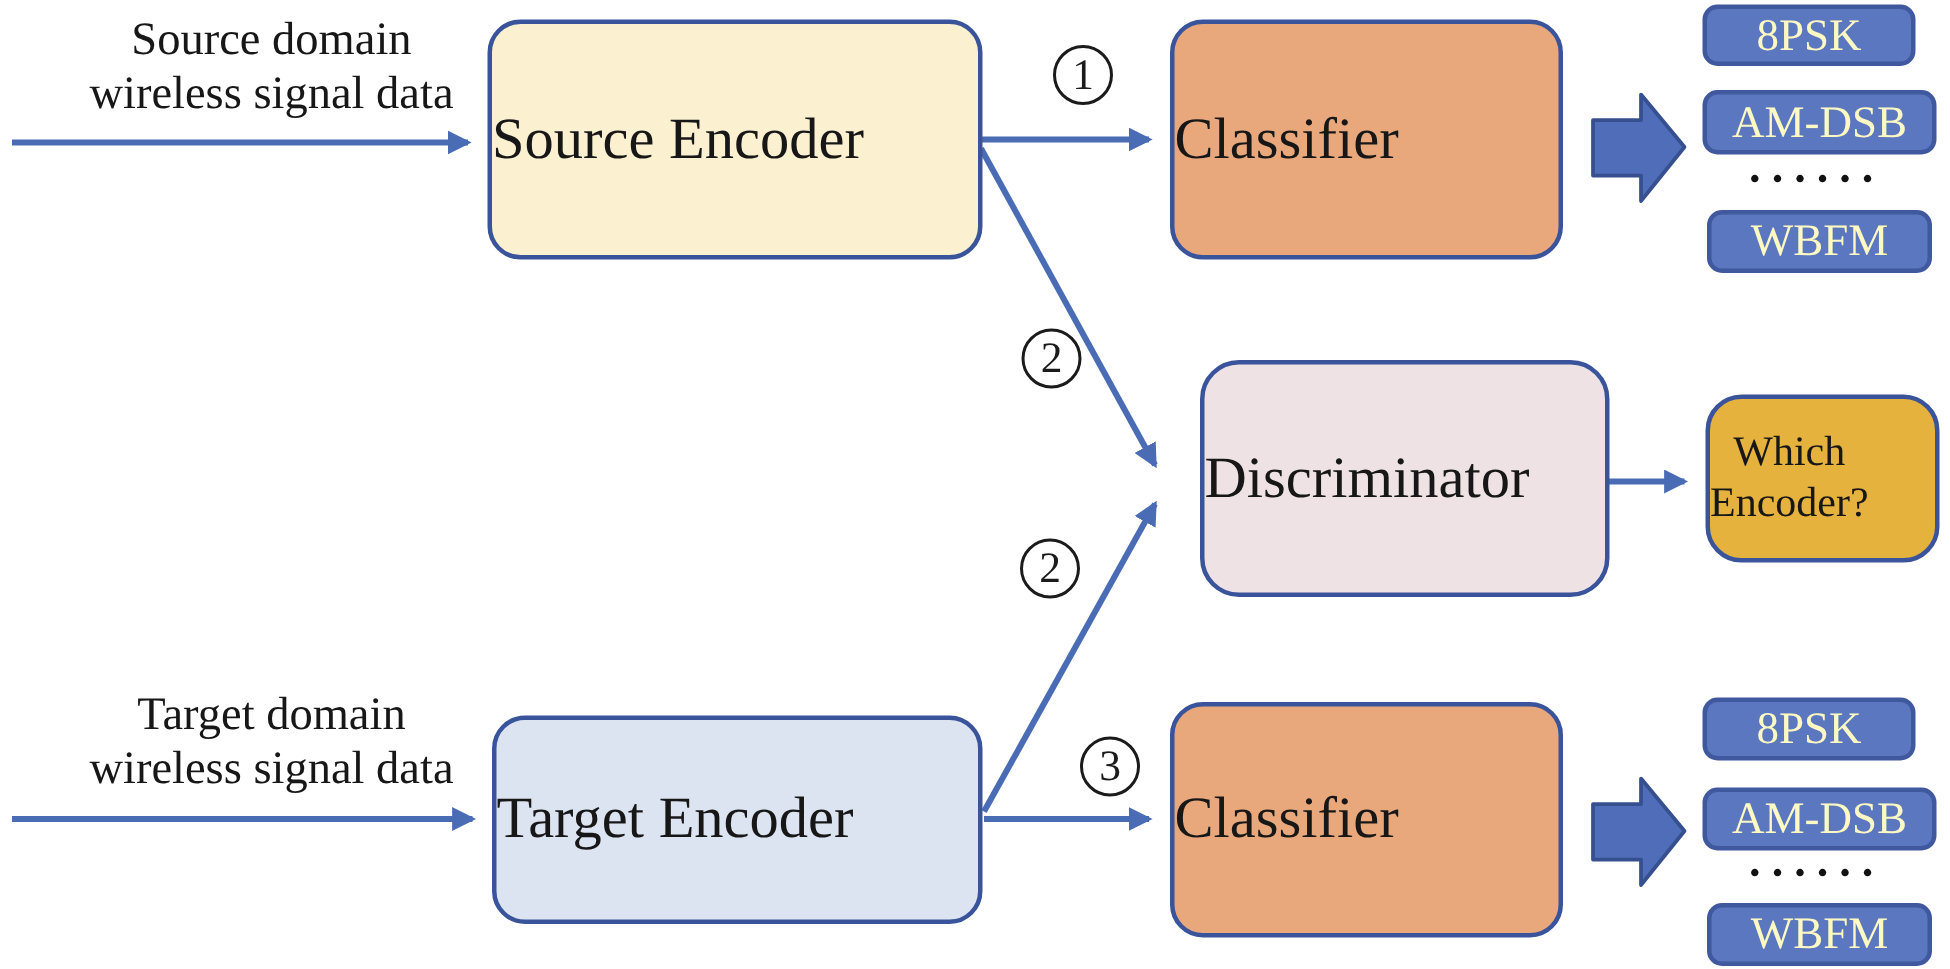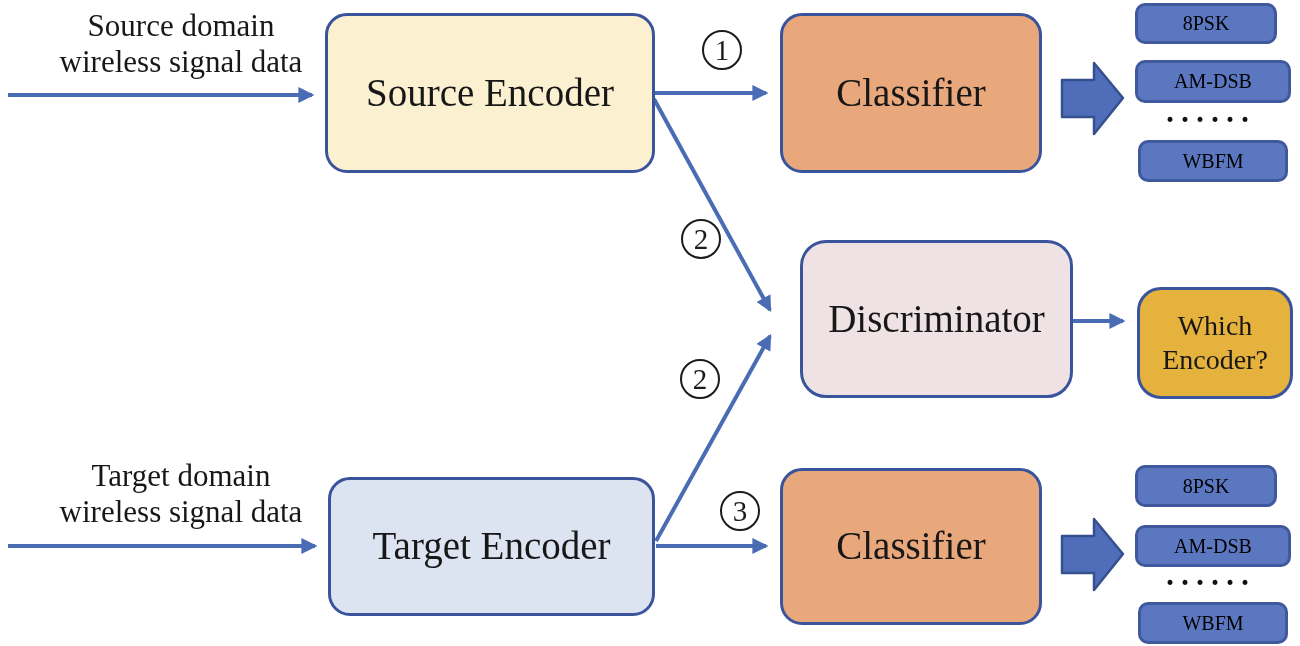--- a/index.html
+++ b/index.html
@@ -12,33 +12,33 @@
     overflow: hidden;
   }
   #wires { position: absolute; left: 0; top: 0; width: 1300px; height: 646px; }
 
   .node {
     position: absolute;
     border: 3px solid #3a549c;
     border-radius: 22px;
     display: flex;
     align-items: center;
-    justify-content: center;
+    justify-content: flex-start;
     text-align: center;
     color: #171717;
     box-sizing: border-box;
   }
   .node-label { font-size: 39px; line-height: 1.05; color: #171717; }
 
   .src-enc  { left: 325px; top: 13px;  width: 330px; height: 160px; background: #fbf1d0; }
   .tgt-enc  { left: 328px; top: 477px; width: 327px; height: 139px; background: #dce4f2; }
   .clf-top  { left: 780px; top: 13px;  width: 262px; height: 160px; background: #e8a87c; }
   .clf-bot  { left: 780px; top: 468px; width: 262px; height: 157px; background: #e8a87c; }
   .discr    { left: 780px; top: 240px; width: 273px; height: 158px; background: #eee2e4; border-radius: 26px; margin-left: 20px; }
-  .which    { left: 1137px; top: 263px; width: 156px; height: 112px; background: #e6b23e; border-radius: 24px; margin-top: 24px; }
+  .which    { left: 1137px; top: 263px; width: 156px; height: 112px; background: #e6b23e; border-radius: 24px; }
   .which .node-label { font-size: 28px; line-height: 1.22; }
 
   .input-text {
     position: absolute;
     width: 330px;
     text-align: center;
     font-size: 31px;
     line-height: 36px;
     color: #171717;
     margin-left: 16px;
@@ -61,22 +61,22 @@
   .step2b { left: 680px; top: 359px; }
   .step3  { left: 720px; top: 491px; }
 
   .out-box {
     position: absolute;
     border: 3px solid #40589e;
     border-radius: 10px;
     background: #5b77c0;
     box-sizing: border-box;
     display: flex; align-items: center; justify-content: center;
-    font-size: 20px;
-    color: #000000;
+    font-size: 30px;
+    color: #fef9c3;
   }
   .dots-row {
     position: absolute;
     text-align: center;
     font-size: 17px;
     letter-spacing: 5px;
     color: #111;
     font-family: "DejaVu Sans", sans-serif;
   }
 </style>

